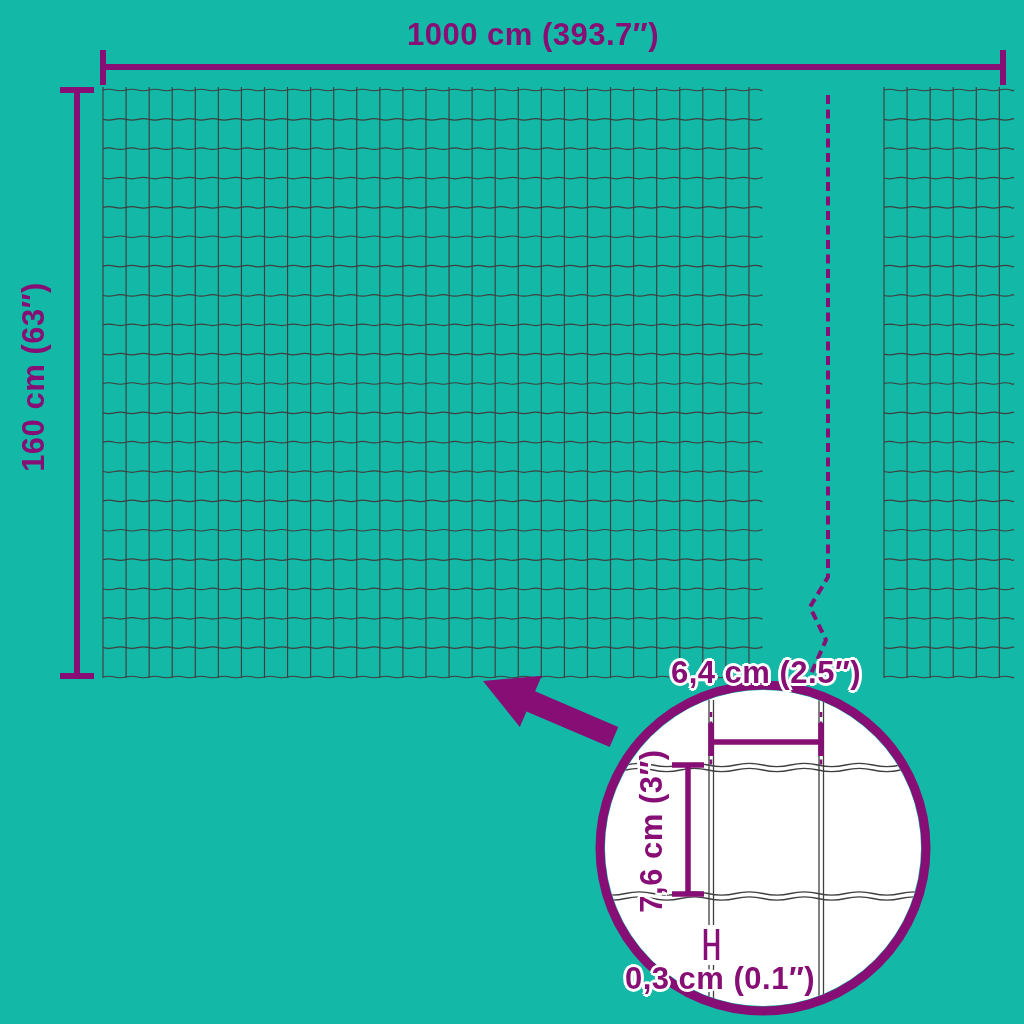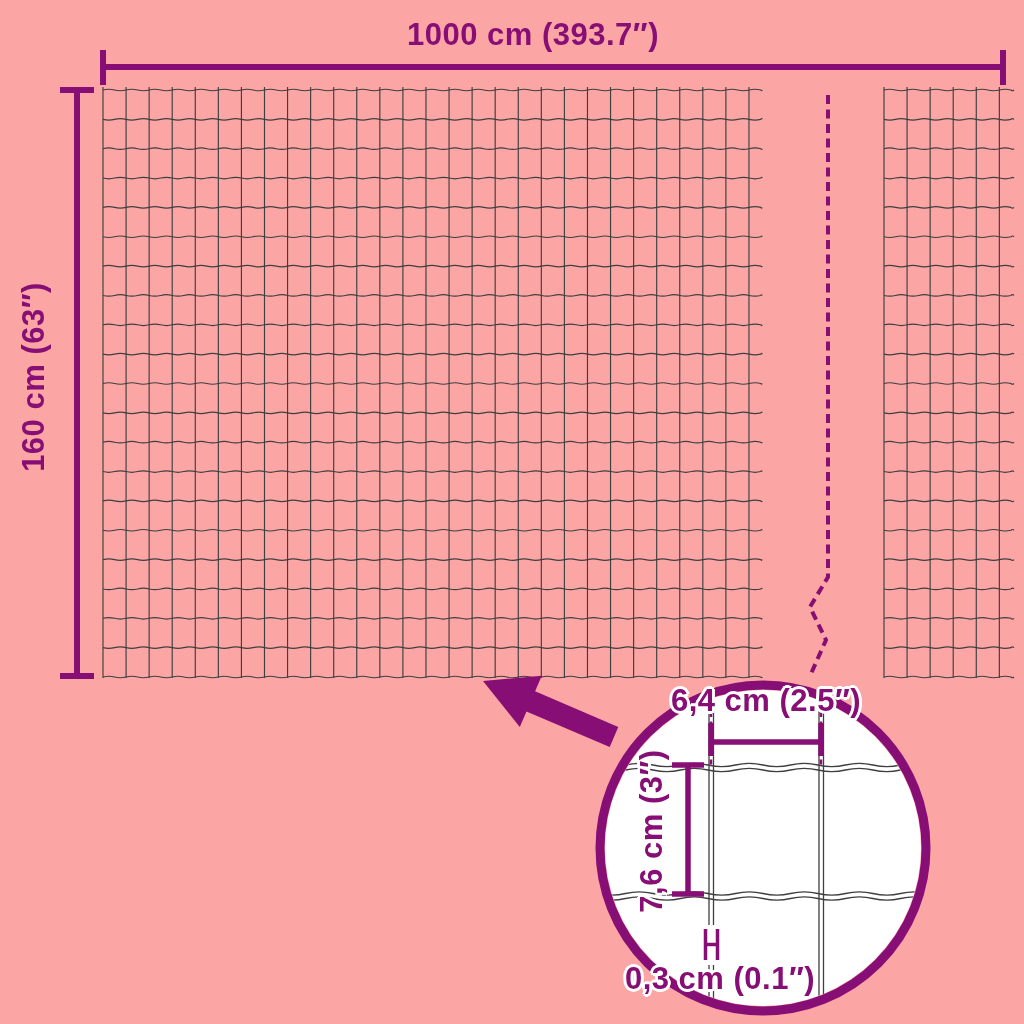--- a/index.html
+++ b/index.html
@@ -20,21 +20,21 @@
     text-shadow:
       -2px -2px 0 #fff, 0 -2px 0 #fff, 2px -2px 0 #fff,
       -2px  0   0 #fff, 2px  0   0 #fff,
       -2px  2px 0 #fff, 0  2px 0 #fff, 2px 2px 0 #fff,
       -3px 0 0 #fff, 3px 0 0 #fff, 0 3px 0 #fff, 0 -3px 0 #fff;
   }
 </style>
 </head>
 <body>
 
-<div class="stage" style="--accent: #870E74; --wire: #3F3F3F; background: #fca5a5;">
+<div class="stage" style="--accent: #870E74; --wire: #3F3F3F; background: #14b8a6;">
 
   <svg width="1024" height="1024" viewBox="0 0 1024 1024">
     <defs>
       <clipPath id="lensClip">
           <circle cx="763" cy="848" r="158"></circle>
         </clipPath>
     </defs>
 
     <g id="mesh-left">
         <path d="M 103 90 q 5.77 -1.50 11.54 0 q 5.77 1.50 11.54 0 q 5.77 -1.50 11.54 0 q 5.77 1.50 11.54 0 q 5.77 -1.50 11.54 0 q 5.77 1.50 11.54 0 q 5.77 -1.50 11.54 0 q 5.77 1.50 11.54 0 q 5.77 -1.50 11.54 0 q 5.77 1.50 11.54 0 q 5.77 -1.50 11.54 0 q 5.77 1.50 11.54 0 q 5.77 -1.50 11.54 0 q 5.77 1.50 11.54 0 q 5.77 -1.50 11.54 0 q 5.77 1.50 11.54 0 q 5.77 -1.50 11.54 0 q 5.77 1.50 11.54 0 q 5.77 -1.50 11.54 0 q 5.77 1.50 11.54 0 q 5.77 -1.50 11.54 0 q 5.77 1.50 11.54 0 q 5.77 -1.50 11.54 0 q 5.77 1.50 11.54 0 q 5.77 -1.50 11.54 0 q 5.77 1.50 11.54 0 q 5.77 -1.50 11.54 0 q 5.77 1.50 11.54 0 q 5.77 -1.50 11.54 0 q 5.77 1.50 11.54 0 q 5.77 -1.50 11.54 0 q 5.77 1.50 11.54 0 q 5.77 -1.50 11.54 0 q 5.77 1.50 11.54 0 q 5.77 -1.50 11.54 0 q 5.77 1.50 11.54 0 q 5.77 -1.50 11.54 0 q 5.77 1.50 11.54 0 q 5.77 -1.50 11.54 0 q 5.77 1.50 11.54 0 q 5.77 -1.50 11.54 0 q 5.77 1.50 11.54 0 q 5.77 -1.50 11.54 0 q 5.77 1.50 11.54 0 q 5.77 -1.50 11.54 0 q 5.77 1.50 11.54 0 q 5.77 -1.50 11.54 0 q 5.77 1.50 11.54 0 q 5.77 -1.50 11.54 0 q 5.77 1.50 11.54 0 q 5.77 -1.50 11.54 0 q 5.77 1.50 11.54 0 q 5.77 -1.50 11.54 0 q 5.77 1.50 11.54 0 q 5.77 -1.50 11.54 0 q 5.77 1.50 11.54 0 q 5.77 -1.50 11.54 0 q 0.75 1.50 1.51 0 M 103 119.35 q 5.77 1.50 11.54 0 q 5.77 -1.50 11.54 0 q 5.77 1.50 11.54 0 q 5.77 -1.50 11.54 0 q 5.77 1.50 11.54 0 q 5.77 -1.50 11.54 0 q 5.77 1.50 11.54 0 q 5.77 -1.50 11.54 0 q 5.77 1.50 11.54 0 q 5.77 -1.50 11.54 0 q 5.77 1.50 11.54 0 q 5.77 -1.50 11.54 0 q 5.77 1.50 11.54 0 q 5.77 -1.50 11.54 0 q 5.77 1.50 11.54 0 q 5.77 -1.50 11.54 0 q 5.77 1.50 11.54 0 q 5.77 -1.50 11.54 0 q 5.77 1.50 11.54 0 q 5.77 -1.50 11.54 0 q 5.77 1.50 11.54 0 q 5.77 -1.50 11.54 0 q 5.77 1.50 11.54 0 q 5.77 -1.50 11.54 0 q 5.77 1.50 11.54 0 q 5.77 -1.50 11.54 0 q 5.77 1.50 11.54 0 q 5.77 -1.50 11.54 0 q 5.77 1.50 11.54 0 q 5.77 -1.50 11.54 0 q 5.77 1.50 11.54 0 q 5.77 -1.50 11.54 0 q 5.77 1.50 11.54 0 q 5.77 -1.50 11.54 0 q 5.77 1.50 11.54 0 q 5.77 -1.50 11.54 0 q 5.77 1.50 11.54 0 q 5.77 -1.50 11.54 0 q 5.77 1.50 11.54 0 q 5.77 -1.50 11.54 0 q 5.77 1.50 11.54 0 q 5.77 -1.50 11.54 0 q 5.77 1.50 11.54 0 q 5.77 -1.50 11.54 0 q 5.77 1.50 11.54 0 q 5.77 -1.50 11.54 0 q 5.77 1.50 11.54 0 q 5.77 -1.50 11.54 0 q 5.77 1.50 11.54 0 q 5.77 -1.50 11.54 0 q 5.77 1.50 11.54 0 q 5.77 -1.50 11.54 0 q 5.77 1.50 11.54 0 q 5.77 -1.50 11.54 0 q 5.77 1.50 11.54 0 q 5.77 -1.50 11.54 0 q 5.77 1.50 11.54 0 q 0.75 -1.50 1.51 0 M 103 148.7 q 5.77 -1.50 11.54 0 q 5.77 1.50 11.54 0 q 5.77 -1.50 11.54 0 q 5.77 1.50 11.54 0 q 5.77 -1.50 11.54 0 q 5.77 1.50 11.54 0 q 5.77 -1.50 11.54 0 q 5.77 1.50 11.54 0 q 5.77 -1.50 11.54 0 q 5.77 1.50 11.54 0 q 5.77 -1.50 11.54 0 q 5.77 1.50 11.54 0 q 5.77 -1.50 11.54 0 q 5.77 1.50 11.54 0 q 5.77 -1.50 11.54 0 q 5.77 1.50 11.54 0 q 5.77 -1.50 11.54 0 q 5.77 1.50 11.54 0 q 5.77 -1.50 11.54 0 q 5.77 1.50 11.54 0 q 5.77 -1.50 11.54 0 q 5.77 1.50 11.54 0 q 5.77 -1.50 11.54 0 q 5.77 1.50 11.54 0 q 5.77 -1.50 11.54 0 q 5.77 1.50 11.54 0 q 5.77 -1.50 11.54 0 q 5.77 1.50 11.54 0 q 5.77 -1.50 11.54 0 q 5.77 1.50 11.54 0 q 5.77 -1.50 11.54 0 q 5.77 1.50 11.54 0 q 5.77 -1.50 11.54 0 q 5.77 1.50 11.54 0 q 5.77 -1.50 11.54 0 q 5.77 1.50 11.54 0 q 5.77 -1.50 11.54 0 q 5.77 1.50 11.54 0 q 5.77 -1.50 11.54 0 q 5.77 1.50 11.54 0 q 5.77 -1.50 11.54 0 q 5.77 1.50 11.54 0 q 5.77 -1.50 11.54 0 q 5.77 1.50 11.54 0 q 5.77 -1.50 11.54 0 q 5.77 1.50 11.54 0 q 5.77 -1.50 11.54 0 q 5.77 1.50 11.54 0 q 5.77 -1.50 11.54 0 q 5.77 1.50 11.54 0 q 5.77 -1.50 11.54 0 q 5.77 1.50 11.54 0 q 5.77 -1.50 11.54 0 q 5.77 1.50 11.54 0 q 5.77 -1.50 11.54 0 q 5.77 1.50 11.54 0 q 5.77 -1.50 11.54 0 q 0.75 1.50 1.51 0 M 103 178.05 q 5.77 1.50 11.54 0 q 5.77 -1.50 11.54 0 q 5.77 1.50 11.54 0 q 5.77 -1.50 11.54 0 q 5.77 1.50 11.54 0 q 5.77 -1.50 11.54 0 q 5.77 1.50 11.54 0 q 5.77 -1.50 11.54 0 q 5.77 1.50 11.54 0 q 5.77 -1.50 11.54 0 q 5.77 1.50 11.54 0 q 5.77 -1.50 11.54 0 q 5.77 1.50 11.54 0 q 5.77 -1.50 11.54 0 q 5.77 1.50 11.54 0 q 5.77 -1.50 11.54 0 q 5.77 1.50 11.54 0 q 5.77 -1.50 11.54 0 q 5.77 1.50 11.54 0 q 5.77 -1.50 11.54 0 q 5.77 1.50 11.54 0 q 5.77 -1.50 11.54 0 q 5.77 1.50 11.54 0 q 5.77 -1.50 11.54 0 q 5.77 1.50 11.54 0 q 5.77 -1.50 11.54 0 q 5.77 1.50 11.54 0 q 5.77 -1.50 11.54 0 q 5.77 1.50 11.54 0 q 5.77 -1.50 11.54 0 q 5.77 1.50 11.54 0 q 5.77 -1.50 11.54 0 q 5.77 1.50 11.54 0 q 5.77 -1.50 11.54 0 q 5.77 1.50 11.54 0 q 5.77 -1.50 11.54 0 q 5.77 1.50 11.54 0 q 5.77 -1.50 11.54 0 q 5.77 1.50 11.54 0 q 5.77 -1.50 11.54 0 q 5.77 1.50 11.54 0 q 5.77 -1.50 11.54 0 q 5.77 1.50 11.54 0 q 5.77 -1.50 11.54 0 q 5.77 1.50 11.54 0 q 5.77 -1.50 11.54 0 q 5.77 1.50 11.54 0 q 5.77 -1.50 11.54 0 q 5.77 1.50 11.54 0 q 5.77 -1.50 11.54 0 q 5.77 1.50 11.54 0 q 5.77 -1.50 11.54 0 q 5.77 1.50 11.54 0 q 5.77 -1.50 11.54 0 q 5.77 1.50 11.54 0 q 5.77 -1.50 11.54 0 q 5.77 1.50 11.54 0 q 0.75 -1.50 1.51 0 M 103 207.4 q 5.77 -1.50 11.54 0 q 5.77 1.50 11.54 0 q 5.77 -1.50 11.54 0 q 5.77 1.50 11.54 0 q 5.77 -1.50 11.54 0 q 5.77 1.50 11.54 0 q 5.77 -1.50 11.54 0 q 5.77 1.50 11.54 0 q 5.77 -1.50 11.54 0 q 5.77 1.50 11.54 0 q 5.77 -1.50 11.54 0 q 5.77 1.50 11.54 0 q 5.77 -1.50 11.54 0 q 5.77 1.50 11.54 0 q 5.77 -1.50 11.54 0 q 5.77 1.50 11.54 0 q 5.77 -1.50 11.54 0 q 5.77 1.50 11.54 0 q 5.77 -1.50 11.54 0 q 5.77 1.50 11.54 0 q 5.77 -1.50 11.54 0 q 5.77 1.50 11.54 0 q 5.77 -1.50 11.54 0 q 5.77 1.50 11.54 0 q 5.77 -1.50 11.54 0 q 5.77 1.50 11.54 0 q 5.77 -1.50 11.54 0 q 5.77 1.50 11.54 0 q 5.77 -1.50 11.54 0 q 5.77 1.50 11.54 0 q 5.77 -1.50 11.54 0 q 5.77 1.50 11.54 0 q 5.77 -1.50 11.54 0 q 5.77 1.50 11.54 0 q 5.77 -1.50 11.54 0 q 5.77 1.50 11.54 0 q 5.77 -1.50 11.54 0 q 5.77 1.50 11.54 0 q 5.77 -1.50 11.54 0 q 5.77 1.50 11.54 0 q 5.77 -1.50 11.54 0 q 5.77 1.50 11.54 0 q 5.77 -1.50 11.54 0 q 5.77 1.50 11.54 0 q 5.77 -1.50 11.54 0 q 5.77 1.50 11.54 0 q 5.77 -1.50 11.54 0 q 5.77 1.50 11.54 0 q 5.77 -1.50 11.54 0 q 5.77 1.50 11.54 0 q 5.77 -1.50 11.54 0 q 5.77 1.50 11.54 0 q 5.77 -1.50 11.54 0 q 5.77 1.50 11.54 0 q 5.77 -1.50 11.54 0 q 5.77 1.50 11.54 0 q 5.77 -1.50 11.54 0 q 0.75 1.50 1.51 0 M 103 236.75 q 5.77 1.50 11.54 0 q 5.77 -1.50 11.54 0 q 5.77 1.50 11.54 0 q 5.77 -1.50 11.54 0 q 5.77 1.50 11.54 0 q 5.77 -1.50 11.54 0 q 5.77 1.50 11.54 0 q 5.77 -1.50 11.54 0 q 5.77 1.50 11.54 0 q 5.77 -1.50 11.54 0 q 5.77 1.50 11.54 0 q 5.77 -1.50 11.54 0 q 5.77 1.50 11.54 0 q 5.77 -1.50 11.54 0 q 5.77 1.50 11.54 0 q 5.77 -1.50 11.54 0 q 5.77 1.50 11.54 0 q 5.77 -1.50 11.54 0 q 5.77 1.50 11.54 0 q 5.77 -1.50 11.54 0 q 5.77 1.50 11.54 0 q 5.77 -1.50 11.54 0 q 5.77 1.50 11.54 0 q 5.77 -1.50 11.54 0 q 5.77 1.50 11.54 0 q 5.77 -1.50 11.54 0 q 5.77 1.50 11.54 0 q 5.77 -1.50 11.54 0 q 5.77 1.50 11.54 0 q 5.77 -1.50 11.54 0 q 5.77 1.50 11.54 0 q 5.77 -1.50 11.54 0 q 5.77 1.50 11.54 0 q 5.77 -1.50 11.54 0 q 5.77 1.50 11.54 0 q 5.77 -1.50 11.54 0 q 5.77 1.50 11.54 0 q 5.77 -1.50 11.54 0 q 5.77 1.50 11.54 0 q 5.77 -1.50 11.54 0 q 5.77 1.50 11.54 0 q 5.77 -1.50 11.54 0 q 5.77 1.50 11.54 0 q 5.77 -1.50 11.54 0 q 5.77 1.50 11.54 0 q 5.77 -1.50 11.54 0 q 5.77 1.50 11.54 0 q 5.77 -1.50 11.54 0 q 5.77 1.50 11.54 0 q 5.77 -1.50 11.54 0 q 5.77 1.50 11.54 0 q 5.77 -1.50 11.54 0 q 5.77 1.50 11.54 0 q 5.77 -1.50 11.54 0 q 5.77 1.50 11.54 0 q 5.77 -1.50 11.54 0 q 5.77 1.50 11.54 0 q 0.75 -1.50 1.51 0 M 103 266.1 q 5.77 -1.50 11.54 0 q 5.77 1.50 11.54 0 q 5.77 -1.50 11.54 0 q 5.77 1.50 11.54 0 q 5.77 -1.50 11.54 0 q 5.77 1.50 11.54 0 q 5.77 -1.50 11.54 0 q 5.77 1.50 11.54 0 q 5.77 -1.50 11.54 0 q 5.77 1.50 11.54 0 q 5.77 -1.50 11.54 0 q 5.77 1.50 11.54 0 q 5.77 -1.50 11.54 0 q 5.77 1.50 11.54 0 q 5.77 -1.50 11.54 0 q 5.77 1.50 11.54 0 q 5.77 -1.50 11.54 0 q 5.77 1.50 11.54 0 q 5.77 -1.50 11.54 0 q 5.77 1.50 11.54 0 q 5.77 -1.50 11.54 0 q 5.77 1.50 11.54 0 q 5.77 -1.50 11.54 0 q 5.77 1.50 11.54 0 q 5.77 -1.50 11.54 0 q 5.77 1.50 11.54 0 q 5.77 -1.50 11.54 0 q 5.77 1.50 11.54 0 q 5.77 -1.50 11.54 0 q 5.77 1.50 11.54 0 q 5.77 -1.50 11.54 0 q 5.77 1.50 11.54 0 q 5.77 -1.50 11.54 0 q 5.77 1.50 11.54 0 q 5.77 -1.50 11.54 0 q 5.77 1.50 11.54 0 q 5.77 -1.50 11.54 0 q 5.77 1.50 11.54 0 q 5.77 -1.50 11.54 0 q 5.77 1.50 11.54 0 q 5.77 -1.50 11.54 0 q 5.77 1.50 11.54 0 q 5.77 -1.50 11.54 0 q 5.77 1.50 11.54 0 q 5.77 -1.50 11.54 0 q 5.77 1.50 11.54 0 q 5.77 -1.50 11.54 0 q 5.77 1.50 11.54 0 q 5.77 -1.50 11.54 0 q 5.77 1.50 11.54 0 q 5.77 -1.50 11.54 0 q 5.77 1.50 11.54 0 q 5.77 -1.50 11.54 0 q 5.77 1.50 11.54 0 q 5.77 -1.50 11.54 0 q 5.77 1.50 11.54 0 q 5.77 -1.50 11.54 0 q 0.75 1.50 1.51 0 M 103 295.45 q 5.77 1.50 11.54 0 q 5.77 -1.50 11.54 0 q 5.77 1.50 11.54 0 q 5.77 -1.50 11.54 0 q 5.77 1.50 11.54 0 q 5.77 -1.50 11.54 0 q 5.77 1.50 11.54 0 q 5.77 -1.50 11.54 0 q 5.77 1.50 11.54 0 q 5.77 -1.50 11.54 0 q 5.77 1.50 11.54 0 q 5.77 -1.50 11.54 0 q 5.77 1.50 11.54 0 q 5.77 -1.50 11.54 0 q 5.77 1.50 11.54 0 q 5.77 -1.50 11.54 0 q 5.77 1.50 11.54 0 q 5.77 -1.50 11.54 0 q 5.77 1.50 11.54 0 q 5.77 -1.50 11.54 0 q 5.77 1.50 11.54 0 q 5.77 -1.50 11.54 0 q 5.77 1.50 11.54 0 q 5.77 -1.50 11.54 0 q 5.77 1.50 11.54 0 q 5.77 -1.50 11.54 0 q 5.77 1.50 11.54 0 q 5.77 -1.50 11.54 0 q 5.77 1.50 11.54 0 q 5.77 -1.50 11.54 0 q 5.77 1.50 11.54 0 q 5.77 -1.50 11.54 0 q 5.77 1.50 11.54 0 q 5.77 -1.50 11.54 0 q 5.77 1.50 11.54 0 q 5.77 -1.50 11.54 0 q 5.77 1.50 11.54 0 q 5.77 -1.50 11.54 0 q 5.77 1.50 11.54 0 q 5.77 -1.50 11.54 0 q 5.77 1.50 11.54 0 q 5.77 -1.50 11.54 0 q 5.77 1.50 11.54 0 q 5.77 -1.50 11.54 0 q 5.77 1.50 11.54 0 q 5.77 -1.50 11.54 0 q 5.77 1.50 11.54 0 q 5.77 -1.50 11.54 0 q 5.77 1.50 11.54 0 q 5.77 -1.50 11.54 0 q 5.77 1.50 11.54 0 q 5.77 -1.50 11.54 0 q 5.77 1.50 11.54 0 q 5.77 -1.50 11.54 0 q 5.77 1.50 11.54 0 q 5.77 -1.50 11.54 0 q 5.77 1.50 11.54 0 q 0.75 -1.50 1.51 0 M 103 324.8 q 5.77 -1.50 11.54 0 q 5.77 1.50 11.54 0 q 5.77 -1.50 11.54 0 q 5.77 1.50 11.54 0 q 5.77 -1.50 11.54 0 q 5.77 1.50 11.54 0 q 5.77 -1.50 11.54 0 q 5.77 1.50 11.54 0 q 5.77 -1.50 11.54 0 q 5.77 1.50 11.54 0 q 5.77 -1.50 11.54 0 q 5.77 1.50 11.54 0 q 5.77 -1.50 11.54 0 q 5.77 1.50 11.54 0 q 5.77 -1.50 11.54 0 q 5.77 1.50 11.54 0 q 5.77 -1.50 11.54 0 q 5.77 1.50 11.54 0 q 5.77 -1.50 11.54 0 q 5.77 1.50 11.54 0 q 5.77 -1.50 11.54 0 q 5.77 1.50 11.54 0 q 5.77 -1.50 11.54 0 q 5.77 1.50 11.54 0 q 5.77 -1.50 11.54 0 q 5.77 1.50 11.54 0 q 5.77 -1.50 11.54 0 q 5.77 1.50 11.54 0 q 5.77 -1.50 11.54 0 q 5.77 1.50 11.54 0 q 5.77 -1.50 11.54 0 q 5.77 1.50 11.54 0 q 5.77 -1.50 11.54 0 q 5.77 1.50 11.54 0 q 5.77 -1.50 11.54 0 q 5.77 1.50 11.54 0 q 5.77 -1.50 11.54 0 q 5.77 1.50 11.54 0 q 5.77 -1.50 11.54 0 q 5.77 1.50 11.54 0 q 5.77 -1.50 11.54 0 q 5.77 1.50 11.54 0 q 5.77 -1.50 11.54 0 q 5.77 1.50 11.54 0 q 5.77 -1.50 11.54 0 q 5.77 1.50 11.54 0 q 5.77 -1.50 11.54 0 q 5.77 1.50 11.54 0 q 5.77 -1.50 11.54 0 q 5.77 1.50 11.54 0 q 5.77 -1.50 11.54 0 q 5.77 1.50 11.54 0 q 5.77 -1.50 11.54 0 q 5.77 1.50 11.54 0 q 5.77 -1.50 11.54 0 q 5.77 1.50 11.54 0 q 5.77 -1.50 11.54 0 q 0.75 1.50 1.51 0 M 103 354.15 q 5.77 1.50 11.54 0 q 5.77 -1.50 11.54 0 q 5.77 1.50 11.54 0 q 5.77 -1.50 11.54 0 q 5.77 1.50 11.54 0 q 5.77 -1.50 11.54 0 q 5.77 1.50 11.54 0 q 5.77 -1.50 11.54 0 q 5.77 1.50 11.54 0 q 5.77 -1.50 11.54 0 q 5.77 1.50 11.54 0 q 5.77 -1.50 11.54 0 q 5.77 1.50 11.54 0 q 5.77 -1.50 11.54 0 q 5.77 1.50 11.54 0 q 5.77 -1.50 11.54 0 q 5.77 1.50 11.54 0 q 5.77 -1.50 11.54 0 q 5.77 1.50 11.54 0 q 5.77 -1.50 11.54 0 q 5.77 1.50 11.54 0 q 5.77 -1.50 11.54 0 q 5.77 1.50 11.54 0 q 5.77 -1.50 11.54 0 q 5.77 1.50 11.54 0 q 5.77 -1.50 11.54 0 q 5.77 1.50 11.54 0 q 5.77 -1.50 11.54 0 q 5.77 1.50 11.54 0 q 5.77 -1.50 11.54 0 q 5.77 1.50 11.54 0 q 5.77 -1.50 11.54 0 q 5.77 1.50 11.54 0 q 5.77 -1.50 11.54 0 q 5.77 1.50 11.54 0 q 5.77 -1.50 11.54 0 q 5.77 1.50 11.54 0 q 5.77 -1.50 11.54 0 q 5.77 1.50 11.54 0 q 5.77 -1.50 11.54 0 q 5.77 1.50 11.54 0 q 5.77 -1.50 11.54 0 q 5.77 1.50 11.54 0 q 5.77 -1.50 11.54 0 q 5.77 1.50 11.54 0 q 5.77 -1.50 11.54 0 q 5.77 1.50 11.54 0 q 5.77 -1.50 11.54 0 q 5.77 1.50 11.54 0 q 5.77 -1.50 11.54 0 q 5.77 1.50 11.54 0 q 5.77 -1.50 11.54 0 q 5.77 1.50 11.54 0 q 5.77 -1.50 11.54 0 q 5.77 1.50 11.54 0 q 5.77 -1.50 11.54 0 q 5.77 1.50 11.54 0 q 0.75 -1.50 1.51 0 M 103 383.5 q 5.77 -1.50 11.54 0 q 5.77 1.50 11.54 0 q 5.77 -1.50 11.54 0 q 5.77 1.50 11.54 0 q 5.77 -1.50 11.54 0 q 5.77 1.50 11.54 0 q 5.77 -1.50 11.54 0 q 5.77 1.50 11.54 0 q 5.77 -1.50 11.54 0 q 5.77 1.50 11.54 0 q 5.77 -1.50 11.54 0 q 5.77 1.50 11.54 0 q 5.77 -1.50 11.54 0 q 5.77 1.50 11.54 0 q 5.77 -1.50 11.54 0 q 5.77 1.50 11.54 0 q 5.77 -1.50 11.54 0 q 5.77 1.50 11.54 0 q 5.77 -1.50 11.54 0 q 5.77 1.50 11.54 0 q 5.77 -1.50 11.54 0 q 5.77 1.50 11.54 0 q 5.77 -1.50 11.54 0 q 5.77 1.50 11.54 0 q 5.77 -1.50 11.54 0 q 5.77 1.50 11.54 0 q 5.77 -1.50 11.54 0 q 5.77 1.50 11.54 0 q 5.77 -1.50 11.54 0 q 5.77 1.50 11.54 0 q 5.77 -1.50 11.54 0 q 5.77 1.50 11.54 0 q 5.77 -1.50 11.54 0 q 5.77 1.50 11.54 0 q 5.77 -1.50 11.54 0 q 5.77 1.50 11.54 0 q 5.77 -1.50 11.54 0 q 5.77 1.50 11.54 0 q 5.77 -1.50 11.54 0 q 5.77 1.50 11.54 0 q 5.77 -1.50 11.54 0 q 5.77 1.50 11.54 0 q 5.77 -1.50 11.54 0 q 5.77 1.50 11.54 0 q 5.77 -1.50 11.54 0 q 5.77 1.50 11.54 0 q 5.77 -1.50 11.54 0 q 5.77 1.50 11.54 0 q 5.77 -1.50 11.54 0 q 5.77 1.50 11.54 0 q 5.77 -1.50 11.54 0 q 5.77 1.50 11.54 0 q 5.77 -1.50 11.54 0 q 5.77 1.50 11.54 0 q 5.77 -1.50 11.54 0 q 5.77 1.50 11.54 0 q 5.77 -1.50 11.54 0 q 0.75 1.50 1.51 0 M 103 412.85 q 5.77 1.50 11.54 0 q 5.77 -1.50 11.54 0 q 5.77 1.50 11.54 0 q 5.77 -1.50 11.54 0 q 5.77 1.50 11.54 0 q 5.77 -1.50 11.54 0 q 5.77 1.50 11.54 0 q 5.77 -1.50 11.54 0 q 5.77 1.50 11.54 0 q 5.77 -1.50 11.54 0 q 5.77 1.50 11.54 0 q 5.77 -1.50 11.54 0 q 5.77 1.50 11.54 0 q 5.77 -1.50 11.54 0 q 5.77 1.50 11.54 0 q 5.77 -1.50 11.54 0 q 5.77 1.50 11.54 0 q 5.77 -1.50 11.54 0 q 5.77 1.50 11.54 0 q 5.77 -1.50 11.54 0 q 5.77 1.50 11.54 0 q 5.77 -1.50 11.54 0 q 5.77 1.50 11.54 0 q 5.77 -1.50 11.54 0 q 5.77 1.50 11.54 0 q 5.77 -1.50 11.54 0 q 5.77 1.50 11.54 0 q 5.77 -1.50 11.54 0 q 5.77 1.50 11.54 0 q 5.77 -1.50 11.54 0 q 5.77 1.50 11.54 0 q 5.77 -1.50 11.54 0 q 5.77 1.50 11.54 0 q 5.77 -1.50 11.54 0 q 5.77 1.50 11.54 0 q 5.77 -1.50 11.54 0 q 5.77 1.50 11.54 0 q 5.77 -1.50 11.54 0 q 5.77 1.50 11.54 0 q 5.77 -1.50 11.54 0 q 5.77 1.50 11.54 0 q 5.77 -1.50 11.54 0 q 5.77 1.50 11.54 0 q 5.77 -1.50 11.54 0 q 5.77 1.50 11.54 0 q 5.77 -1.50 11.54 0 q 5.77 1.50 11.54 0 q 5.77 -1.50 11.54 0 q 5.77 1.50 11.54 0 q 5.77 -1.50 11.54 0 q 5.77 1.50 11.54 0 q 5.77 -1.50 11.54 0 q 5.77 1.50 11.54 0 q 5.77 -1.50 11.54 0 q 5.77 1.50 11.54 0 q 5.77 -1.50 11.54 0 q 5.77 1.50 11.54 0 q 0.75 -1.50 1.51 0 M 103 442.2 q 5.77 -1.50 11.54 0 q 5.77 1.50 11.54 0 q 5.77 -1.50 11.54 0 q 5.77 1.50 11.54 0 q 5.77 -1.50 11.54 0 q 5.77 1.50 11.54 0 q 5.77 -1.50 11.54 0 q 5.77 1.50 11.54 0 q 5.77 -1.50 11.54 0 q 5.77 1.50 11.54 0 q 5.77 -1.50 11.54 0 q 5.77 1.50 11.54 0 q 5.77 -1.50 11.54 0 q 5.77 1.50 11.54 0 q 5.77 -1.50 11.54 0 q 5.77 1.50 11.54 0 q 5.77 -1.50 11.54 0 q 5.77 1.50 11.54 0 q 5.77 -1.50 11.54 0 q 5.77 1.50 11.54 0 q 5.77 -1.50 11.54 0 q 5.77 1.50 11.54 0 q 5.77 -1.50 11.54 0 q 5.77 1.50 11.54 0 q 5.77 -1.50 11.54 0 q 5.77 1.50 11.54 0 q 5.77 -1.50 11.54 0 q 5.77 1.50 11.54 0 q 5.77 -1.50 11.54 0 q 5.77 1.50 11.54 0 q 5.77 -1.50 11.54 0 q 5.77 1.50 11.54 0 q 5.77 -1.50 11.54 0 q 5.77 1.50 11.54 0 q 5.77 -1.50 11.54 0 q 5.77 1.50 11.54 0 q 5.77 -1.50 11.54 0 q 5.77 1.50 11.54 0 q 5.77 -1.50 11.54 0 q 5.77 1.50 11.54 0 q 5.77 -1.50 11.54 0 q 5.77 1.50 11.54 0 q 5.77 -1.50 11.54 0 q 5.77 1.50 11.54 0 q 5.77 -1.50 11.54 0 q 5.77 1.50 11.54 0 q 5.77 -1.50 11.54 0 q 5.77 1.50 11.54 0 q 5.77 -1.50 11.54 0 q 5.77 1.50 11.54 0 q 5.77 -1.50 11.54 0 q 5.77 1.50 11.54 0 q 5.77 -1.50 11.54 0 q 5.77 1.50 11.54 0 q 5.77 -1.50 11.54 0 q 5.77 1.50 11.54 0 q 5.77 -1.50 11.54 0 q 0.75 1.50 1.51 0 M 103 471.55 q 5.77 1.50 11.54 0 q 5.77 -1.50 11.54 0 q 5.77 1.50 11.54 0 q 5.77 -1.50 11.54 0 q 5.77 1.50 11.54 0 q 5.77 -1.50 11.54 0 q 5.77 1.50 11.54 0 q 5.77 -1.50 11.54 0 q 5.77 1.50 11.54 0 q 5.77 -1.50 11.54 0 q 5.77 1.50 11.54 0 q 5.77 -1.50 11.54 0 q 5.77 1.50 11.54 0 q 5.77 -1.50 11.54 0 q 5.77 1.50 11.54 0 q 5.77 -1.50 11.54 0 q 5.77 1.50 11.54 0 q 5.77 -1.50 11.54 0 q 5.77 1.50 11.54 0 q 5.77 -1.50 11.54 0 q 5.77 1.50 11.54 0 q 5.77 -1.50 11.54 0 q 5.77 1.50 11.54 0 q 5.77 -1.50 11.54 0 q 5.77 1.50 11.54 0 q 5.77 -1.50 11.54 0 q 5.77 1.50 11.54 0 q 5.77 -1.50 11.54 0 q 5.77 1.50 11.54 0 q 5.77 -1.50 11.54 0 q 5.77 1.50 11.54 0 q 5.77 -1.50 11.54 0 q 5.77 1.50 11.54 0 q 5.77 -1.50 11.54 0 q 5.77 1.50 11.54 0 q 5.77 -1.50 11.54 0 q 5.77 1.50 11.54 0 q 5.77 -1.50 11.54 0 q 5.77 1.50 11.54 0 q 5.77 -1.50 11.54 0 q 5.77 1.50 11.54 0 q 5.77 -1.50 11.54 0 q 5.77 1.50 11.54 0 q 5.77 -1.50 11.54 0 q 5.77 1.50 11.54 0 q 5.77 -1.50 11.54 0 q 5.77 1.50 11.54 0 q 5.77 -1.50 11.54 0 q 5.77 1.50 11.54 0 q 5.77 -1.50 11.54 0 q 5.77 1.50 11.54 0 q 5.77 -1.50 11.54 0 q 5.77 1.50 11.54 0 q 5.77 -1.50 11.54 0 q 5.77 1.50 11.54 0 q 5.77 -1.50 11.54 0 q 5.77 1.50 11.54 0 q 0.75 -1.50 1.51 0 M 103 500.9 q 5.77 -1.50 11.54 0 q 5.77 1.50 11.54 0 q 5.77 -1.50 11.54 0 q 5.77 1.50 11.54 0 q 5.77 -1.50 11.54 0 q 5.77 1.50 11.54 0 q 5.77 -1.50 11.54 0 q 5.77 1.50 11.54 0 q 5.77 -1.50 11.54 0 q 5.77 1.50 11.54 0 q 5.77 -1.50 11.54 0 q 5.77 1.50 11.54 0 q 5.77 -1.50 11.54 0 q 5.77 1.50 11.54 0 q 5.77 -1.50 11.54 0 q 5.77 1.50 11.54 0 q 5.77 -1.50 11.54 0 q 5.77 1.50 11.54 0 q 5.77 -1.50 11.54 0 q 5.77 1.50 11.54 0 q 5.77 -1.50 11.54 0 q 5.77 1.50 11.54 0 q 5.77 -1.50 11.54 0 q 5.77 1.50 11.54 0 q 5.77 -1.50 11.54 0 q 5.77 1.50 11.54 0 q 5.77 -1.50 11.54 0 q 5.77 1.50 11.54 0 q 5.77 -1.50 11.54 0 q 5.77 1.50 11.54 0 q 5.77 -1.50 11.54 0 q 5.77 1.50 11.54 0 q 5.77 -1.50 11.54 0 q 5.77 1.50 11.54 0 q 5.77 -1.50 11.54 0 q 5.77 1.50 11.54 0 q 5.77 -1.50 11.54 0 q 5.77 1.50 11.54 0 q 5.77 -1.50 11.54 0 q 5.77 1.50 11.54 0 q 5.77 -1.50 11.54 0 q 5.77 1.50 11.54 0 q 5.77 -1.50 11.54 0 q 5.77 1.50 11.54 0 q 5.77 -1.50 11.54 0 q 5.77 1.50 11.54 0 q 5.77 -1.50 11.54 0 q 5.77 1.50 11.54 0 q 5.77 -1.50 11.54 0 q 5.77 1.50 11.54 0 q 5.77 -1.50 11.54 0 q 5.77 1.50 11.54 0 q 5.77 -1.50 11.54 0 q 5.77 1.50 11.54 0 q 5.77 -1.50 11.54 0 q 5.77 1.50 11.54 0 q 5.77 -1.50 11.54 0 q 0.75 1.50 1.51 0 M 103 530.25 q 5.77 1.50 11.54 0 q 5.77 -1.50 11.54 0 q 5.77 1.50 11.54 0 q 5.77 -1.50 11.54 0 q 5.77 1.50 11.54 0 q 5.77 -1.50 11.54 0 q 5.77 1.50 11.54 0 q 5.77 -1.50 11.54 0 q 5.77 1.50 11.54 0 q 5.77 -1.50 11.54 0 q 5.77 1.50 11.54 0 q 5.77 -1.50 11.54 0 q 5.77 1.50 11.54 0 q 5.77 -1.50 11.54 0 q 5.77 1.50 11.54 0 q 5.77 -1.50 11.54 0 q 5.77 1.50 11.54 0 q 5.77 -1.50 11.54 0 q 5.77 1.50 11.54 0 q 5.77 -1.50 11.54 0 q 5.77 1.50 11.54 0 q 5.77 -1.50 11.54 0 q 5.77 1.50 11.54 0 q 5.77 -1.50 11.54 0 q 5.77 1.50 11.54 0 q 5.77 -1.50 11.54 0 q 5.77 1.50 11.54 0 q 5.77 -1.50 11.54 0 q 5.77 1.50 11.54 0 q 5.77 -1.50 11.54 0 q 5.77 1.50 11.54 0 q 5.77 -1.50 11.54 0 q 5.77 1.50 11.54 0 q 5.77 -1.50 11.54 0 q 5.77 1.50 11.54 0 q 5.77 -1.50 11.54 0 q 5.77 1.50 11.54 0 q 5.77 -1.50 11.54 0 q 5.77 1.50 11.54 0 q 5.77 -1.50 11.54 0 q 5.77 1.50 11.54 0 q 5.77 -1.50 11.54 0 q 5.77 1.50 11.54 0 q 5.77 -1.50 11.54 0 q 5.77 1.50 11.54 0 q 5.77 -1.50 11.54 0 q 5.77 1.50 11.54 0 q 5.77 -1.50 11.54 0 q 5.77 1.50 11.54 0 q 5.77 -1.50 11.54 0 q 5.77 1.50 11.54 0 q 5.77 -1.50 11.54 0 q 5.77 1.50 11.54 0 q 5.77 -1.50 11.54 0 q 5.77 1.50 11.54 0 q 5.77 -1.50 11.54 0 q 5.77 1.50 11.54 0 q 0.75 -1.50 1.51 0 M 103 559.6 q 5.77 -1.50 11.54 0 q 5.77 1.50 11.54 0 q 5.77 -1.50 11.54 0 q 5.77 1.50 11.54 0 q 5.77 -1.50 11.54 0 q 5.77 1.50 11.54 0 q 5.77 -1.50 11.54 0 q 5.77 1.50 11.54 0 q 5.77 -1.50 11.54 0 q 5.77 1.50 11.54 0 q 5.77 -1.50 11.54 0 q 5.77 1.50 11.54 0 q 5.77 -1.50 11.54 0 q 5.77 1.50 11.54 0 q 5.77 -1.50 11.54 0 q 5.77 1.50 11.54 0 q 5.77 -1.50 11.54 0 q 5.77 1.50 11.54 0 q 5.77 -1.50 11.54 0 q 5.77 1.50 11.54 0 q 5.77 -1.50 11.54 0 q 5.77 1.50 11.54 0 q 5.77 -1.50 11.54 0 q 5.77 1.50 11.54 0 q 5.77 -1.50 11.54 0 q 5.77 1.50 11.54 0 q 5.77 -1.50 11.54 0 q 5.77 1.50 11.54 0 q 5.77 -1.50 11.54 0 q 5.77 1.50 11.54 0 q 5.77 -1.50 11.54 0 q 5.77 1.50 11.54 0 q 5.77 -1.50 11.54 0 q 5.77 1.50 11.54 0 q 5.77 -1.50 11.54 0 q 5.77 1.50 11.54 0 q 5.77 -1.50 11.54 0 q 5.77 1.50 11.54 0 q 5.77 -1.50 11.54 0 q 5.77 1.50 11.54 0 q 5.77 -1.50 11.54 0 q 5.77 1.50 11.54 0 q 5.77 -1.50 11.54 0 q 5.77 1.50 11.54 0 q 5.77 -1.50 11.54 0 q 5.77 1.50 11.54 0 q 5.77 -1.50 11.54 0 q 5.77 1.50 11.54 0 q 5.77 -1.50 11.54 0 q 5.77 1.50 11.54 0 q 5.77 -1.50 11.54 0 q 5.77 1.50 11.54 0 q 5.77 -1.50 11.54 0 q 5.77 1.50 11.54 0 q 5.77 -1.50 11.54 0 q 5.77 1.50 11.54 0 q 5.77 -1.50 11.54 0 q 0.75 1.50 1.51 0 M 103 588.95 q 5.77 1.50 11.54 0 q 5.77 -1.50 11.54 0 q 5.77 1.50 11.54 0 q 5.77 -1.50 11.54 0 q 5.77 1.50 11.54 0 q 5.77 -1.50 11.54 0 q 5.77 1.50 11.54 0 q 5.77 -1.50 11.54 0 q 5.77 1.50 11.54 0 q 5.77 -1.50 11.54 0 q 5.77 1.50 11.54 0 q 5.77 -1.50 11.54 0 q 5.77 1.50 11.54 0 q 5.77 -1.50 11.54 0 q 5.77 1.50 11.54 0 q 5.77 -1.50 11.54 0 q 5.77 1.50 11.54 0 q 5.77 -1.50 11.54 0 q 5.77 1.50 11.54 0 q 5.77 -1.50 11.54 0 q 5.77 1.50 11.54 0 q 5.77 -1.50 11.54 0 q 5.77 1.50 11.54 0 q 5.77 -1.50 11.54 0 q 5.77 1.50 11.54 0 q 5.77 -1.50 11.54 0 q 5.77 1.50 11.54 0 q 5.77 -1.50 11.54 0 q 5.77 1.50 11.54 0 q 5.77 -1.50 11.54 0 q 5.77 1.50 11.54 0 q 5.77 -1.50 11.54 0 q 5.77 1.50 11.54 0 q 5.77 -1.50 11.54 0 q 5.77 1.50 11.54 0 q 5.77 -1.50 11.54 0 q 5.77 1.50 11.54 0 q 5.77 -1.50 11.54 0 q 5.77 1.50 11.54 0 q 5.77 -1.50 11.54 0 q 5.77 1.50 11.54 0 q 5.77 -1.50 11.54 0 q 5.77 1.50 11.54 0 q 5.77 -1.50 11.54 0 q 5.77 1.50 11.54 0 q 5.77 -1.50 11.54 0 q 5.77 1.50 11.54 0 q 5.77 -1.50 11.54 0 q 5.77 1.50 11.54 0 q 5.77 -1.50 11.54 0 q 5.77 1.50 11.54 0 q 5.77 -1.50 11.54 0 q 5.77 1.50 11.54 0 q 5.77 -1.50 11.54 0 q 5.77 1.50 11.54 0 q 5.77 -1.50 11.54 0 q 5.77 1.50 11.54 0 q 0.75 -1.50 1.51 0 M 103 618.3 q 5.77 -1.50 11.54 0 q 5.77 1.50 11.54 0 q 5.77 -1.50 11.54 0 q 5.77 1.50 11.54 0 q 5.77 -1.50 11.54 0 q 5.77 1.50 11.54 0 q 5.77 -1.50 11.54 0 q 5.77 1.50 11.54 0 q 5.77 -1.50 11.54 0 q 5.77 1.50 11.54 0 q 5.77 -1.50 11.54 0 q 5.77 1.50 11.54 0 q 5.77 -1.50 11.54 0 q 5.77 1.50 11.54 0 q 5.77 -1.50 11.54 0 q 5.77 1.50 11.54 0 q 5.77 -1.50 11.54 0 q 5.77 1.50 11.54 0 q 5.77 -1.50 11.54 0 q 5.77 1.50 11.54 0 q 5.77 -1.50 11.54 0 q 5.77 1.50 11.54 0 q 5.77 -1.50 11.54 0 q 5.77 1.50 11.54 0 q 5.77 -1.50 11.54 0 q 5.77 1.50 11.54 0 q 5.77 -1.50 11.54 0 q 5.77 1.50 11.54 0 q 5.77 -1.50 11.54 0 q 5.77 1.50 11.54 0 q 5.77 -1.50 11.54 0 q 5.77 1.50 11.54 0 q 5.77 -1.50 11.54 0 q 5.77 1.50 11.54 0 q 5.77 -1.50 11.54 0 q 5.77 1.50 11.54 0 q 5.77 -1.50 11.54 0 q 5.77 1.50 11.54 0 q 5.77 -1.50 11.54 0 q 5.77 1.50 11.54 0 q 5.77 -1.50 11.54 0 q 5.77 1.50 11.54 0 q 5.77 -1.50 11.54 0 q 5.77 1.50 11.54 0 q 5.77 -1.50 11.54 0 q 5.77 1.50 11.54 0 q 5.77 -1.50 11.54 0 q 5.77 1.50 11.54 0 q 5.77 -1.50 11.54 0 q 5.77 1.50 11.54 0 q 5.77 -1.50 11.54 0 q 5.77 1.50 11.54 0 q 5.77 -1.50 11.54 0 q 5.77 1.50 11.54 0 q 5.77 -1.50 11.54 0 q 5.77 1.50 11.54 0 q 5.77 -1.50 11.54 0 q 0.75 1.50 1.51 0 M 103 647.65 q 5.77 1.50 11.54 0 q 5.77 -1.50 11.54 0 q 5.77 1.50 11.54 0 q 5.77 -1.50 11.54 0 q 5.77 1.50 11.54 0 q 5.77 -1.50 11.54 0 q 5.77 1.50 11.54 0 q 5.77 -1.50 11.54 0 q 5.77 1.50 11.54 0 q 5.77 -1.50 11.54 0 q 5.77 1.50 11.54 0 q 5.77 -1.50 11.54 0 q 5.77 1.50 11.54 0 q 5.77 -1.50 11.54 0 q 5.77 1.50 11.54 0 q 5.77 -1.50 11.54 0 q 5.77 1.50 11.54 0 q 5.77 -1.50 11.54 0 q 5.77 1.50 11.54 0 q 5.77 -1.50 11.54 0 q 5.77 1.50 11.54 0 q 5.77 -1.50 11.54 0 q 5.77 1.50 11.54 0 q 5.77 -1.50 11.54 0 q 5.77 1.50 11.54 0 q 5.77 -1.50 11.54 0 q 5.77 1.50 11.54 0 q 5.77 -1.50 11.54 0 q 5.77 1.50 11.54 0 q 5.77 -1.50 11.54 0 q 5.77 1.50 11.54 0 q 5.77 -1.50 11.54 0 q 5.77 1.50 11.54 0 q 5.77 -1.50 11.54 0 q 5.77 1.50 11.54 0 q 5.77 -1.50 11.54 0 q 5.77 1.50 11.54 0 q 5.77 -1.50 11.54 0 q 5.77 1.50 11.54 0 q 5.77 -1.50 11.54 0 q 5.77 1.50 11.54 0 q 5.77 -1.50 11.54 0 q 5.77 1.50 11.54 0 q 5.77 -1.50 11.54 0 q 5.77 1.50 11.54 0 q 5.77 -1.50 11.54 0 q 5.77 1.50 11.54 0 q 5.77 -1.50 11.54 0 q 5.77 1.50 11.54 0 q 5.77 -1.50 11.54 0 q 5.77 1.50 11.54 0 q 5.77 -1.50 11.54 0 q 5.77 1.50 11.54 0 q 5.77 -1.50 11.54 0 q 5.77 1.50 11.54 0 q 5.77 -1.50 11.54 0 q 5.77 1.50 11.54 0 q 0.75 -1.50 1.51 0 M 103 677 q 5.77 -1.50 11.54 0 q 5.77 1.50 11.54 0 q 5.77 -1.50 11.54 0 q 5.77 1.50 11.54 0 q 5.77 -1.50 11.54 0 q 5.77 1.50 11.54 0 q 5.77 -1.50 11.54 0 q 5.77 1.50 11.54 0 q 5.77 -1.50 11.54 0 q 5.77 1.50 11.54 0 q 5.77 -1.50 11.54 0 q 5.77 1.50 11.54 0 q 5.77 -1.50 11.54 0 q 5.77 1.50 11.54 0 q 5.77 -1.50 11.54 0 q 5.77 1.50 11.54 0 q 5.77 -1.50 11.54 0 q 5.77 1.50 11.54 0 q 5.77 -1.50 11.54 0 q 5.77 1.50 11.54 0 q 5.77 -1.50 11.54 0 q 5.77 1.50 11.54 0 q 5.77 -1.50 11.54 0 q 5.77 1.50 11.54 0 q 5.77 -1.50 11.54 0 q 5.77 1.50 11.54 0 q 5.77 -1.50 11.54 0 q 5.77 1.50 11.54 0 q 5.77 -1.50 11.54 0 q 5.77 1.50 11.54 0 q 5.77 -1.50 11.54 0 q 5.77 1.50 11.54 0 q 5.77 -1.50 11.54 0 q 5.77 1.50 11.54 0 q 5.77 -1.50 11.54 0 q 5.77 1.50 11.54 0 q 5.77 -1.50 11.54 0 q 5.77 1.50 11.54 0 q 5.77 -1.50 11.54 0 q 5.77 1.50 11.54 0 q 5.77 -1.50 11.54 0 q 5.77 1.50 11.54 0 q 5.77 -1.50 11.54 0 q 5.77 1.50 11.54 0 q 5.77 -1.50 11.54 0 q 5.77 1.50 11.54 0 q 5.77 -1.50 11.54 0 q 5.77 1.50 11.54 0 q 5.77 -1.50 11.54 0 q 5.77 1.50 11.54 0 q 5.77 -1.50 11.54 0 q 5.77 1.50 11.54 0 q 5.77 -1.50 11.54 0 q 5.77 1.50 11.54 0 q 5.77 -1.50 11.54 0 q 5.77 1.50 11.54 0 q 5.77 -1.50 11.54 0 q 0.75 1.50 1.51 0 " fill="none" stroke="var(--wire)" stroke-width="1.15"></path>
@@ -93,18 +93,18 @@
       <circle cx="763" cy="848" r="163" fill="none" stroke="var(--accent)" stroke-width="9"></circle>
     </g>
 
     <polygon points="483,681 541.8,675.7 535.1,691.3 618.3,726.9 609.7,747.1 526.5,711.5 519.8,727.1" fill="var(--accent)"></polygon>
   </svg>
 
   <div class="dim-label" style="left:533px;top:34px;">1000 cm (393.7″)</div>
 
   <div class="dim-label rot" style="left:33px;top:377px;">160 cm (63″)</div>
 
-  <div class="dim-label halo" style="left:766px;top:700px;text-align:center;">6,4 cm (2.5″)</div>
+  <div class="dim-label halo" style="left:766px;top:672px;text-align:center;">6,4 cm (2.5″)</div>
 
   <div class="dim-label rot halo" style="left:651px;top:831px;">7,6 cm (3″)</div>
 
   <div class="dim-label halo" style="left:720px;top:978px;">0,3 cm (0.1″)</div>
 </div>
 
 </body></html>

